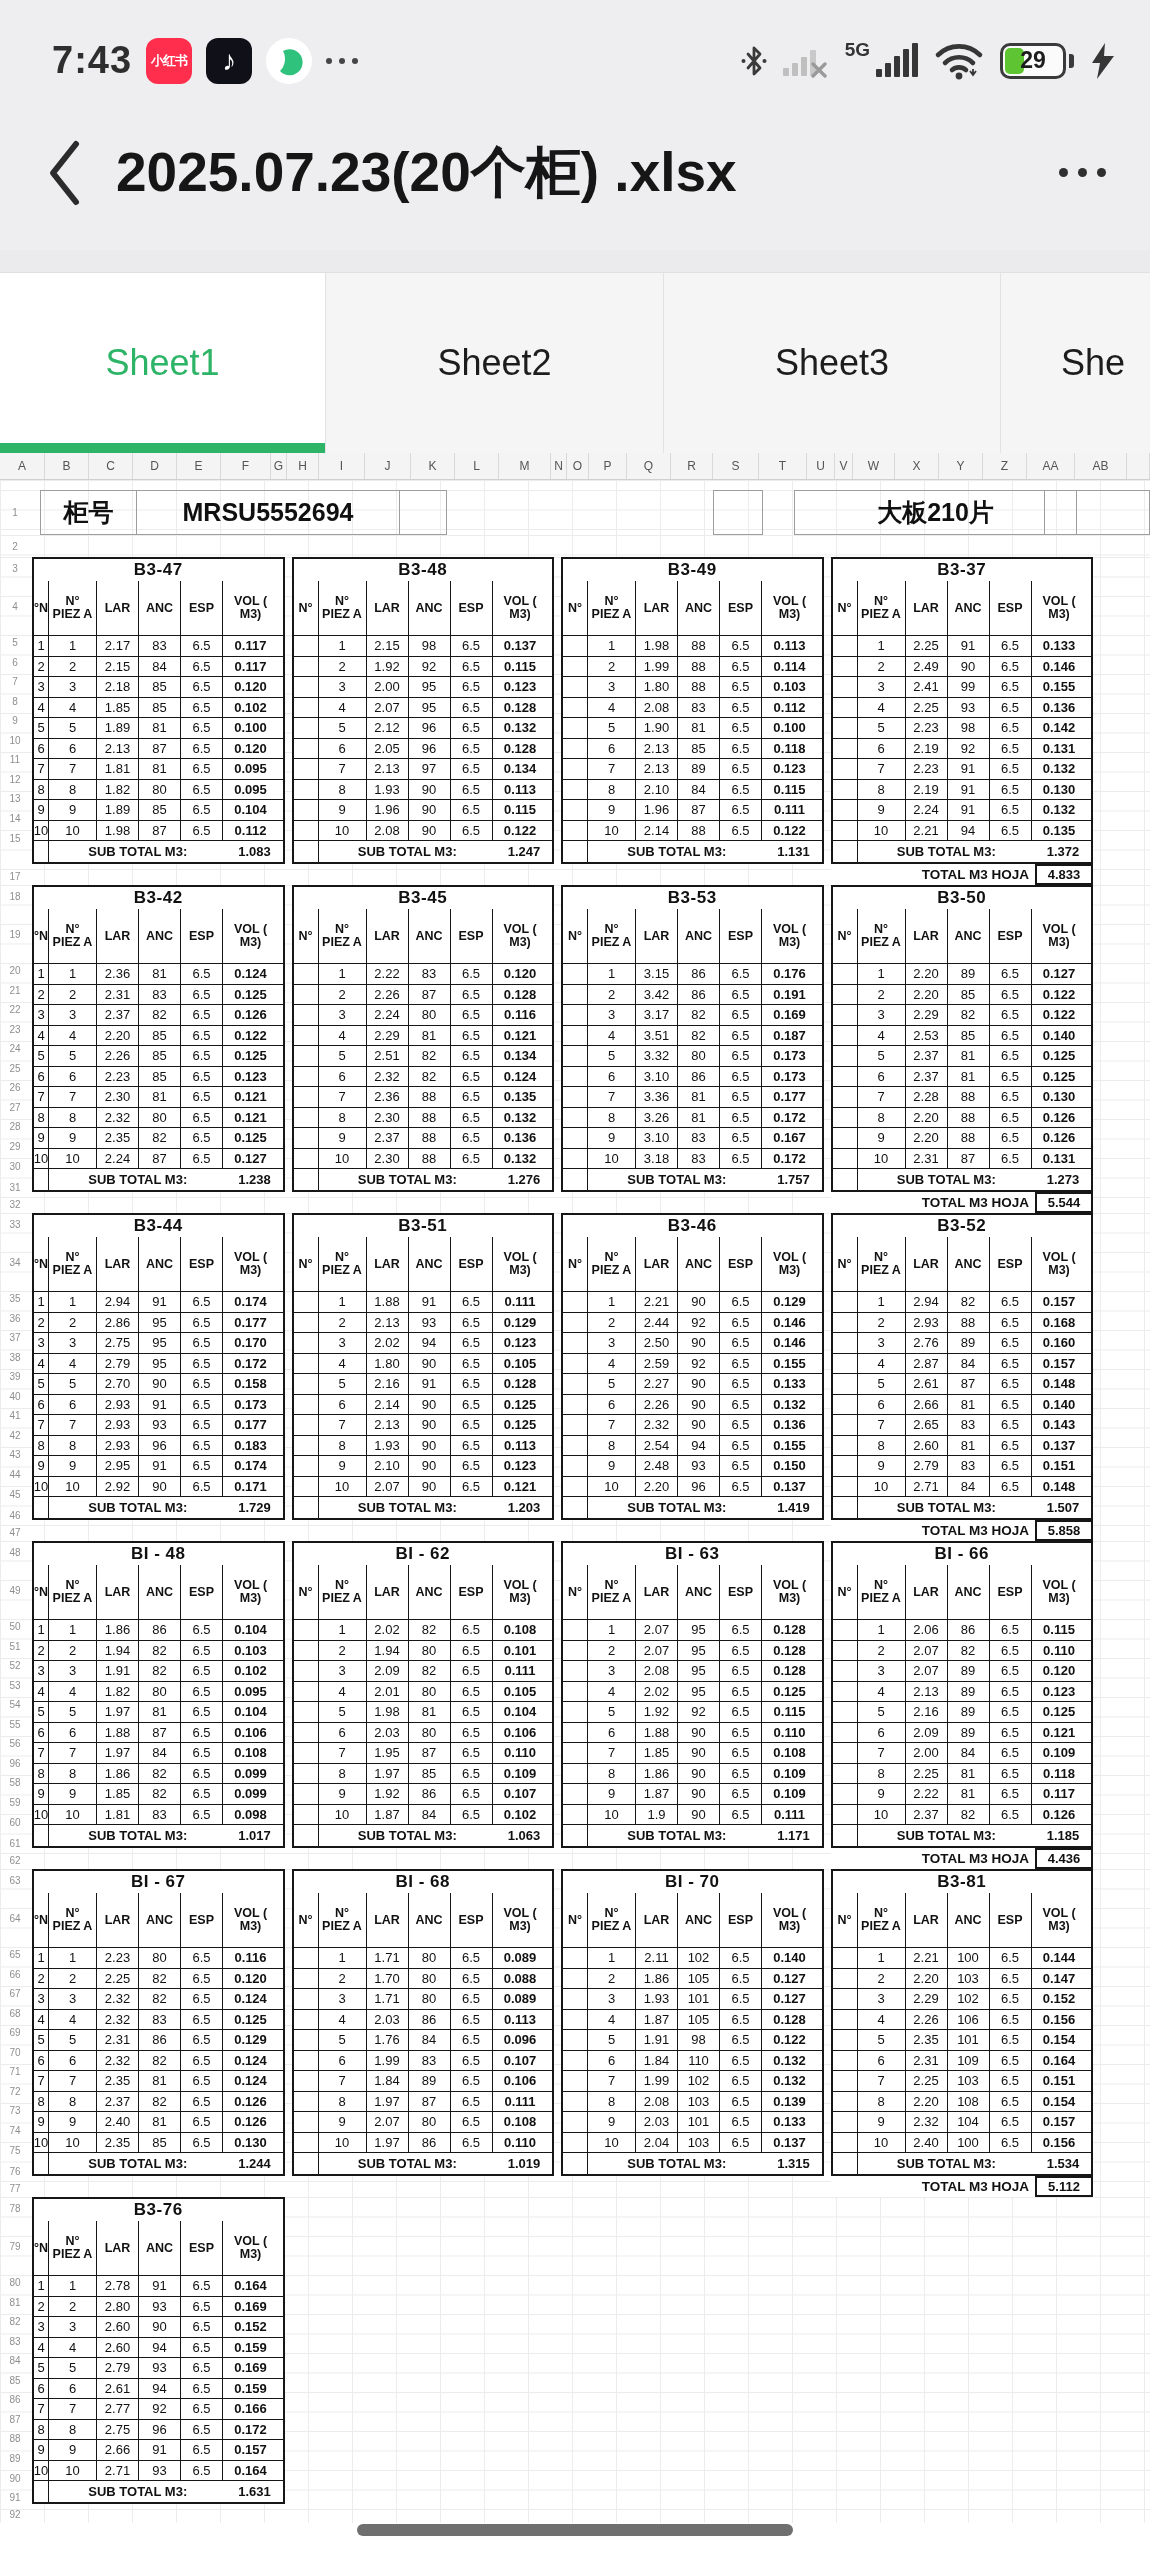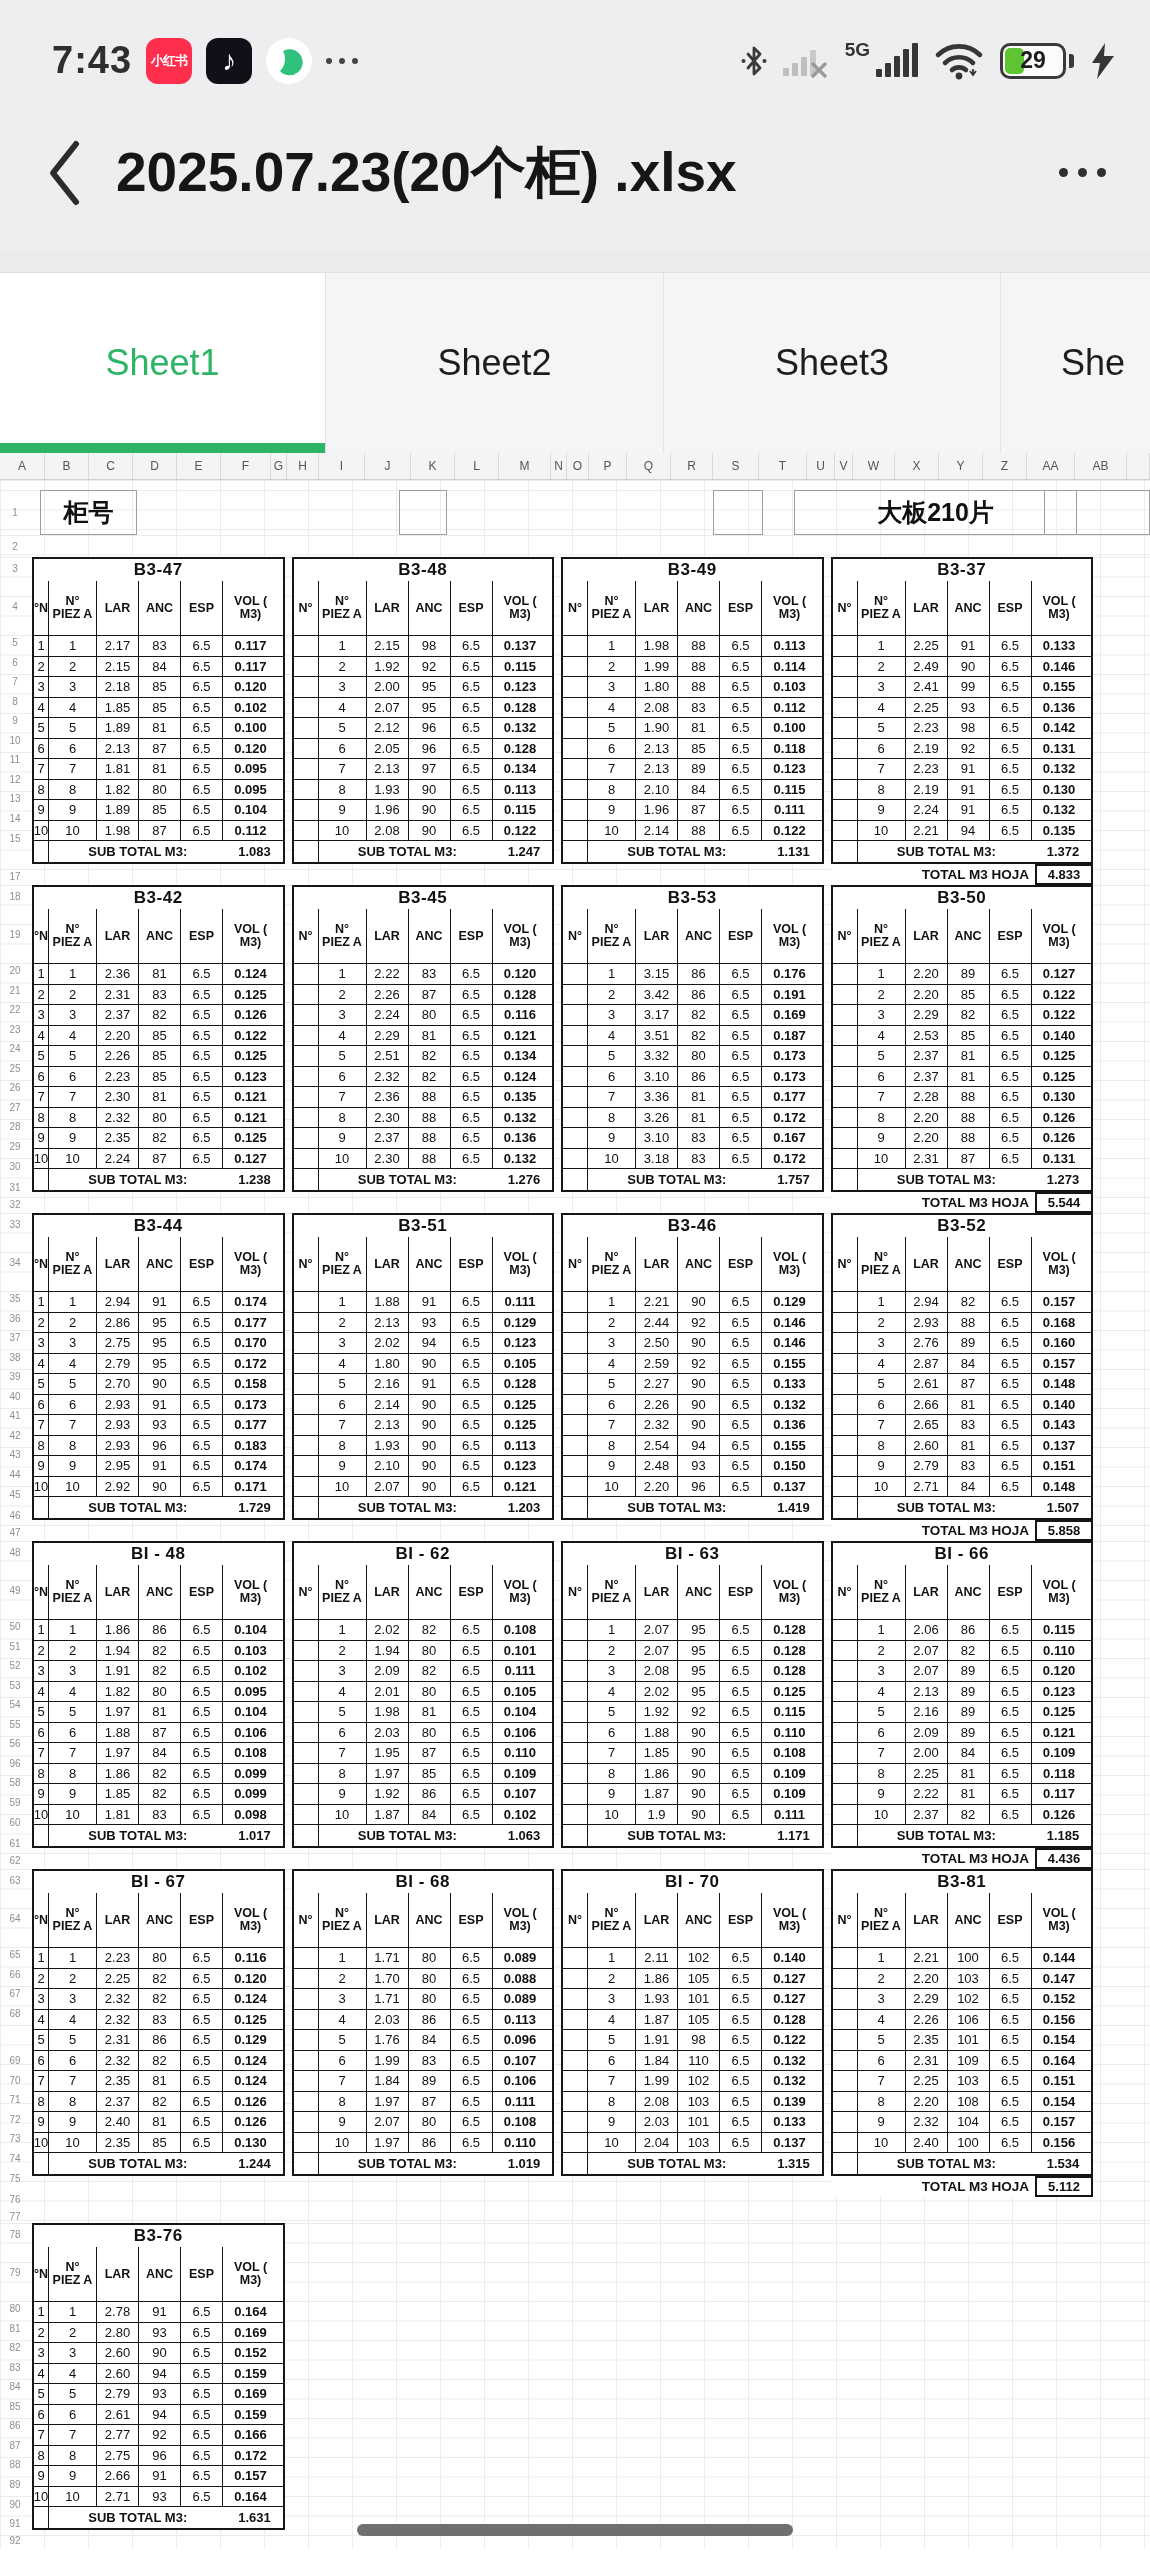--- a/index.html
+++ b/index.html
@@ -207,20 +207,21 @@
       <div class="letter" style="width: 48px;">AA</div>
       <div class="letter" style="width: 52px;">AB</div>
       <div class="letter letter-fill"></div>
     </div>
 
   <div class="sheet">
     <div class="spacer10 grid-bg"></div>
     <div class="row1 grid-bg">
       <span class="gut-one">1</span>
       <span class="hcell" style="left:40px;width:97px;">柜号</span>
+      <span class="hcell" style="left:136px;width:264px;">MRSU5552694</span>
       <span class="hcell" style="left:399px;width:48px;"></span>
       <span class="hcell" style="left:713px;width:50px;"></span>
       <span class="hcell" style="left:794px;width:283px;">大板210片</span>
       <span class="hcell" style="left:1044px;width:106px;"></span>
     </div>
     <div class="row2 grid-bg">
       <span class="gut-two">2</span>
     </div>
 
   <div class="band grid-bg">
@@ -1884,21 +1885,21 @@
         </div>
       </div>
       <div class="band grid-bg">
         <div class="gutter">
           <div class="gut-num" style="height: 22px;">63</div>
           <div class="gut-num" style="height: 54px;">64</div>
           <div class="gut-num" style="height: 19.5px;">65</div>
           <div class="gut-num" style="height: 19.5px;">66</div>
           <div class="gut-num" style="height: 19.5px;">67</div>
           <div class="gut-num" style="height: 19.5px;">68</div>
-          <div class="gut-num" style="height: 19.5px; margin-top: 28px;">69</div>
+          <div class="gut-num" style="height: 19.5px;">69</div>
           <div class="gut-num" style="height: 19.5px;">70</div>
           <div class="gut-num" style="height: 19.5px;">71</div>
           <div class="gut-num" style="height: 19.5px;">72</div>
           <div class="gut-num" style="height: 19.5px;">73</div>
           <div class="gut-num" style="height: 19.5px;">74</div>
           <div class="gut-num" style="height: 21px;">75</div>
           <div class="gut-num" style="height: 21px;">76</div>
           <div class="gut-num" style="height: 13px;">77</div>
         </div>
         <div class="tbl first">

